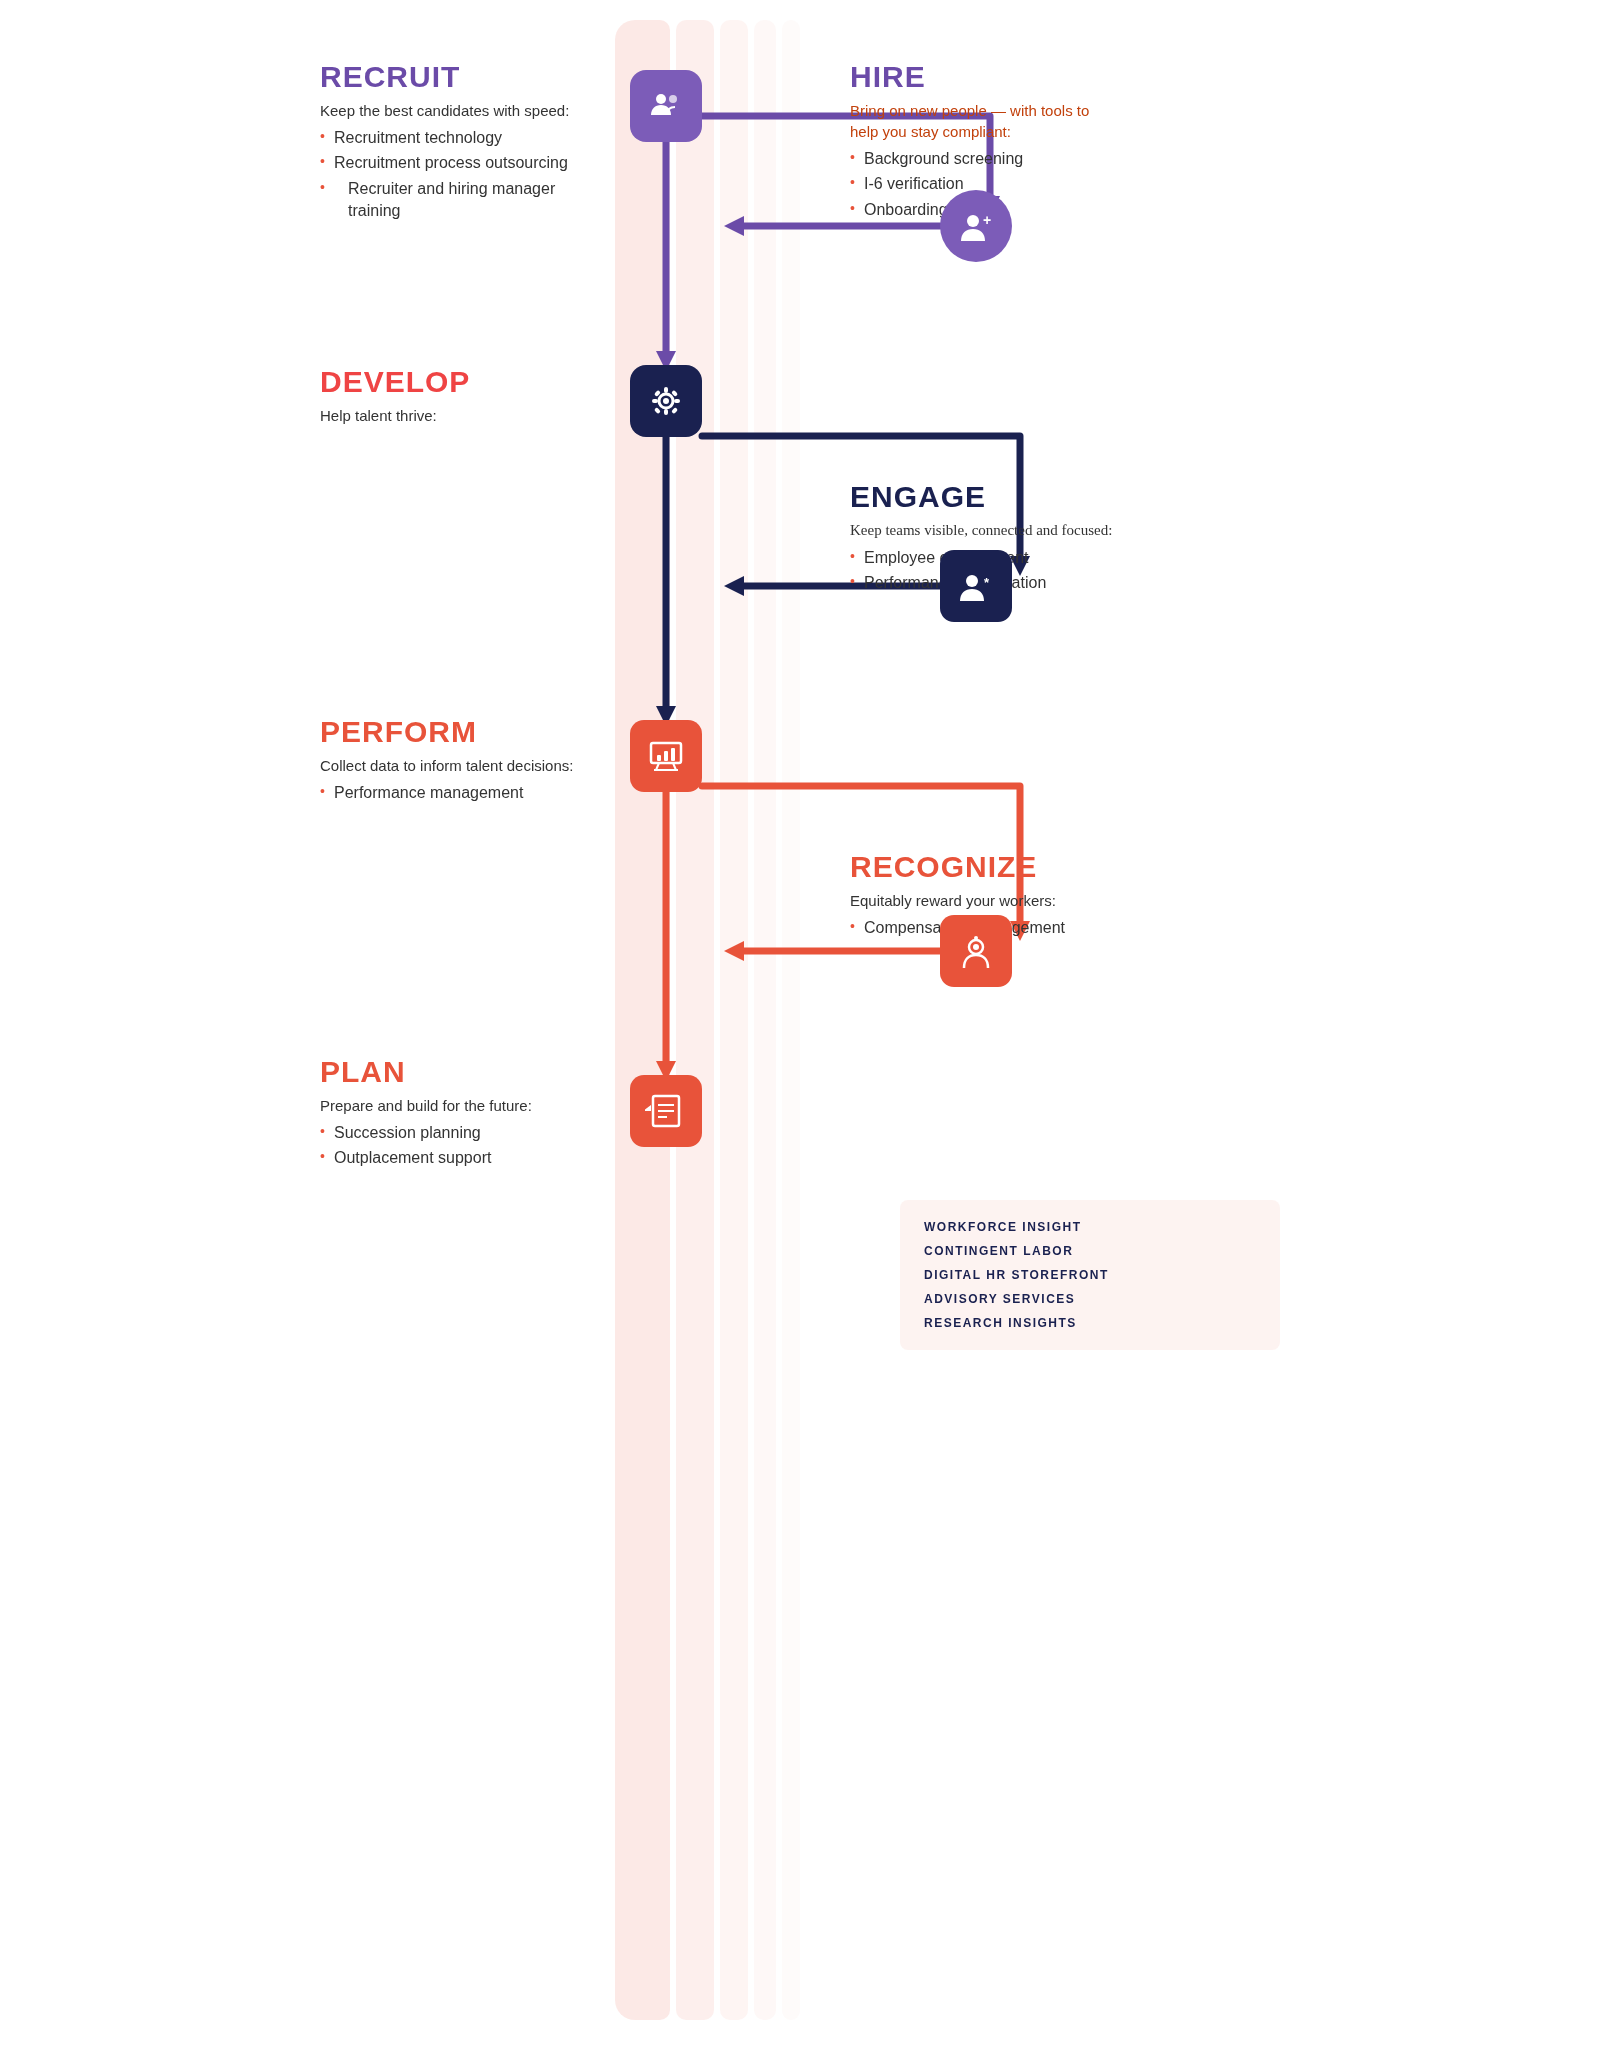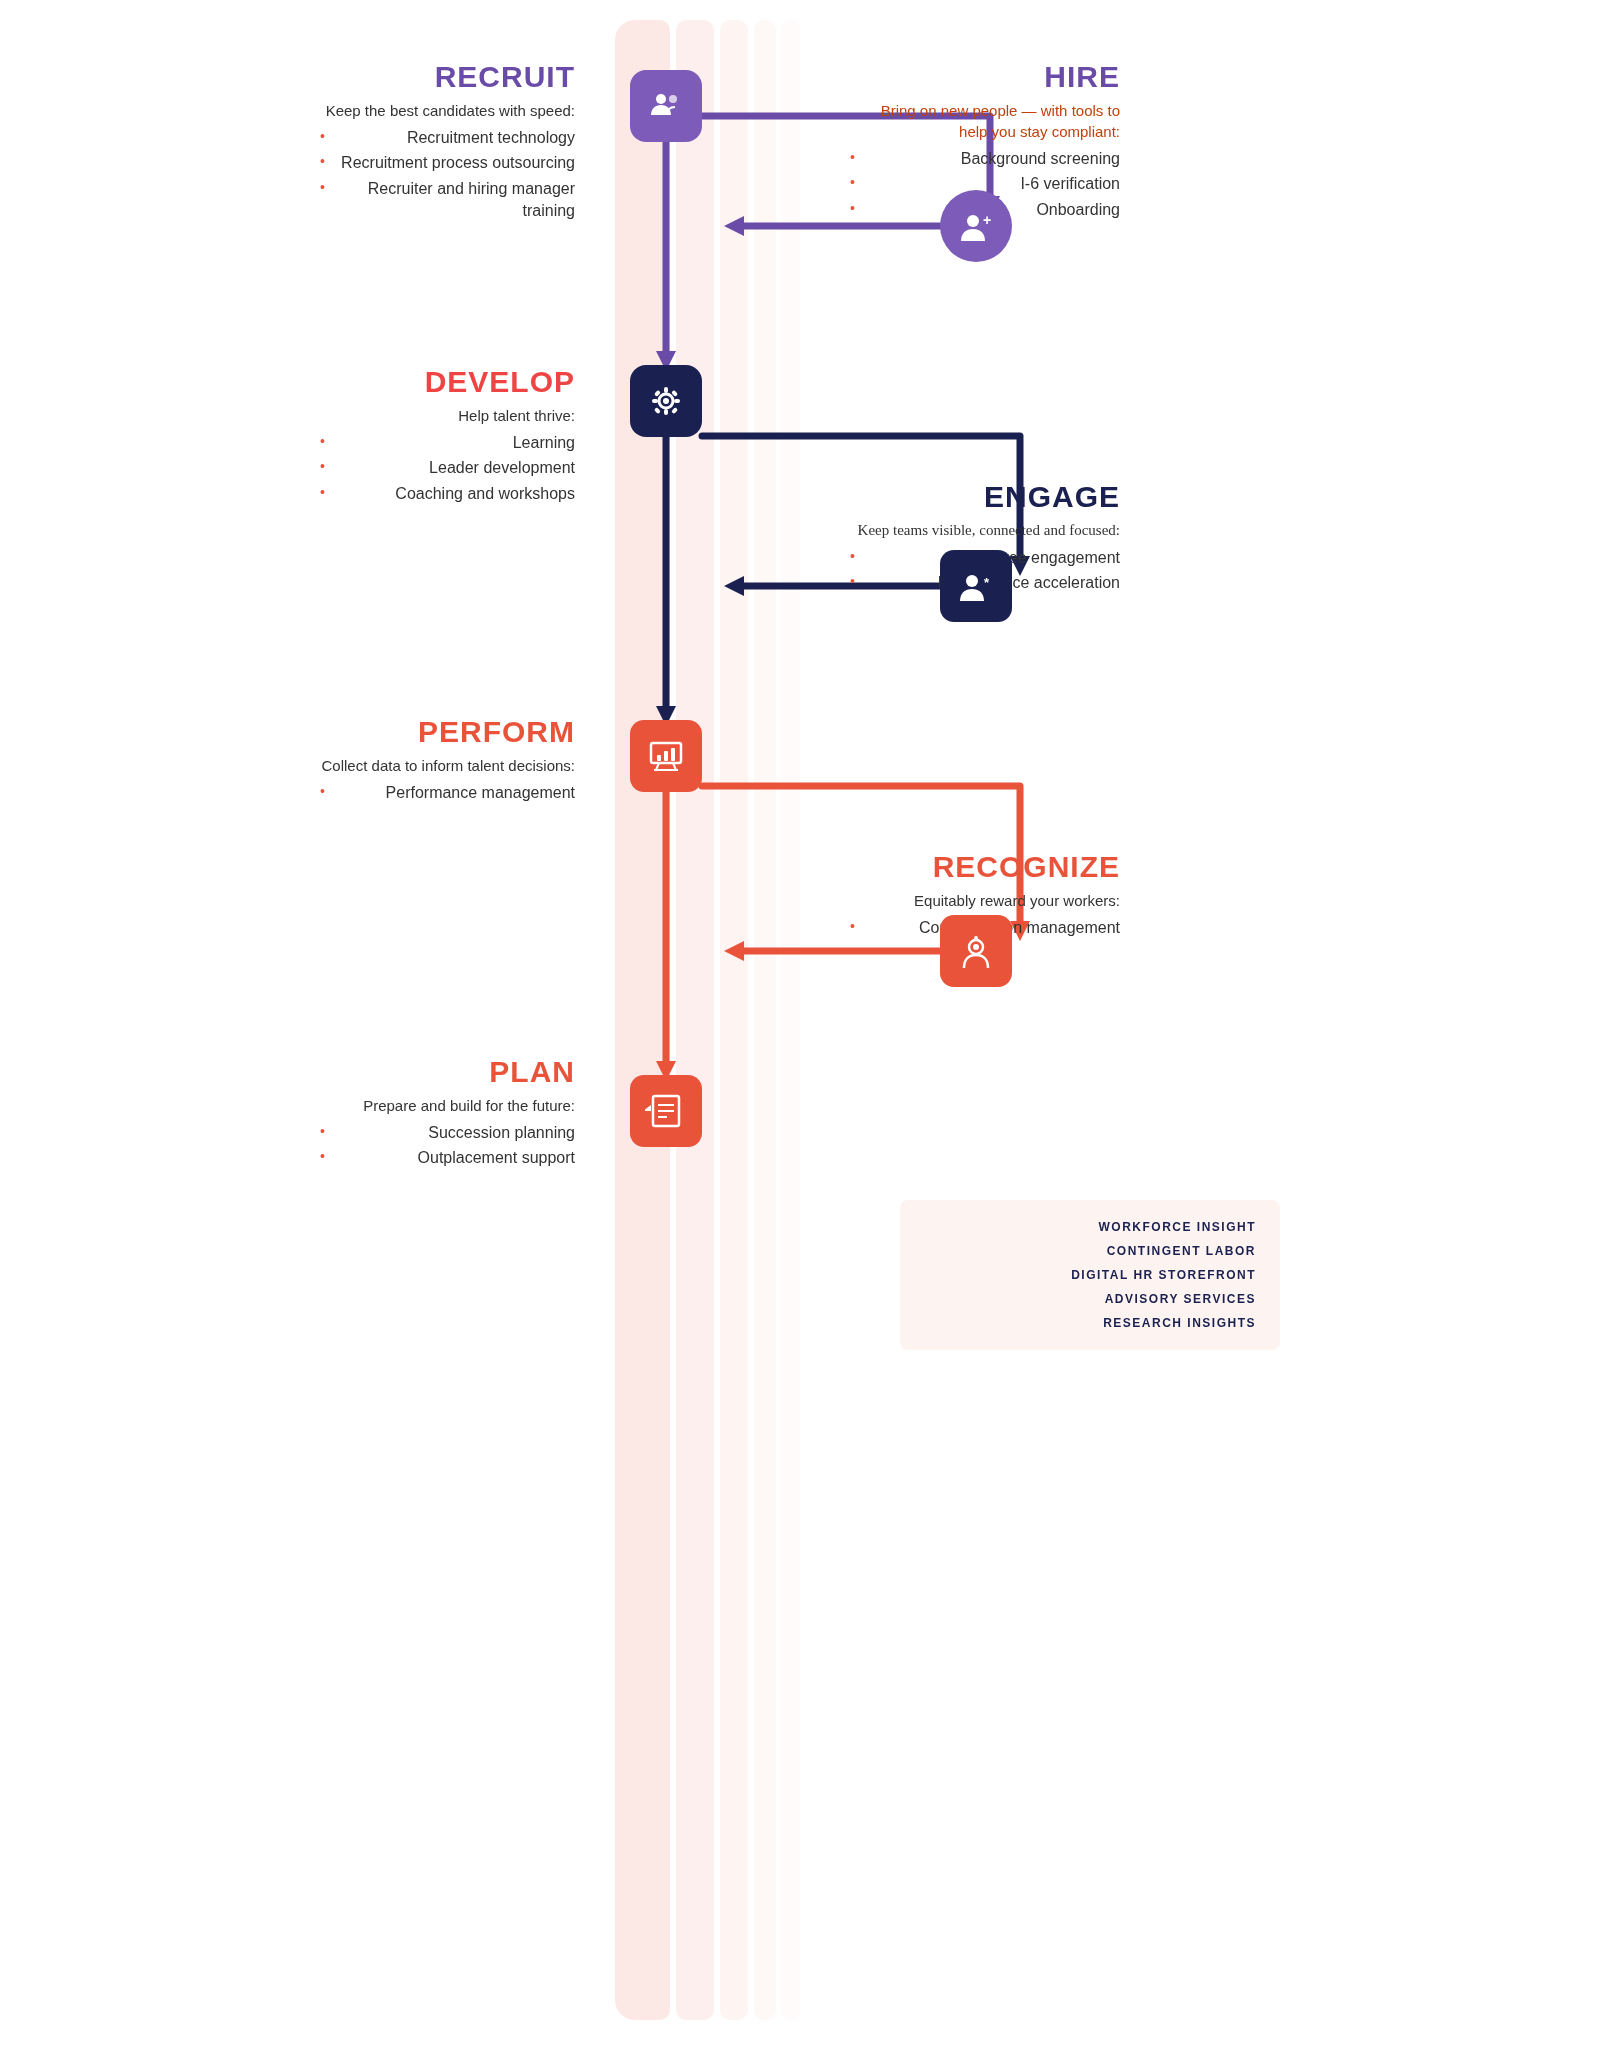--- a/index.html
+++ b/index.html
@@ -51,21 +51,21 @@
     .layout {
       position: relative;
       width: 960px;
       margin: 0 auto;
     }
   </style>
 </head>
 <body>
 
 <div style="width:1600px; min-height:2067px; background:#fff; display:flex; justify-content:center; align-items:flex-start;">
-<div class="layout" style="position:relative; width:960px; min-height:2000px; margin-top:20px;text-align:right;">
+<div class="layout" style="position:relative; width:960px; min-height:2000px; margin-top:20px;">
 
   <div style="position:absolute; left:295px; top:0; width:200px; height:100%; z-index:0; border-radius:20px; overflow:hidden; display:flex; gap:6px;">
     <div style="width:55px; height:100%; background:rgba(232,83,58,0.13); border-radius:10px;"></div>
     <div style="width:38px; height:100%; background:rgba(232,83,58,0.09); border-radius:10px;"></div>
     <div style="width:28px; height:100%; background:rgba(232,83,58,0.06); border-radius:10px;"></div>
     <div style="width:22px; height:100%; background:rgba(232,83,58,0.04); border-radius:10px;"></div>
     <div style="width:18px; height:100%; background:rgba(232,83,58,0.025); border-radius:10px;"></div>
   </div>
 
   <div style="position:absolute; left:0; top:40px; width:255px; z-index:2;">
@@ -141,25 +141,20 @@
         <rect x="27.6" y="27.6" width="4" height="6" rx="2" fill="white" transform="rotate(45 29.6 30.6)"></rect>
         <rect x="27.6" y="10.4" width="4" height="6" rx="2" fill="white" transform="rotate(-45 29.6 13.4)"></rect>
         <rect x="10.4" y="27.6" width="4" height="6" rx="2" fill="white" transform="rotate(-45 12.4 30.6)"></rect>
       </svg>
     </div>
   </div>
 
   <div style="position:absolute; left:0; top:345px; width:255px; z-index:2;">
     <div style="font-size:30px; font-weight:900; color:#ef4444; letter-spacing:1px; margin-bottom:6px;">DEVELOP</div>
     <div style="font-size:15px; color:#333; margin-bottom:6px; line-height:1.4;">Help talent thrive:</div>
-    <ul class="bullet-list">
-      <li><span>Learning</span></li>
-      <li><span>Leader development</span></li>
-      <li><span>Coaching and workshops</span></li>
-    </ul>
   </div>
 
   <svg style="position:absolute; left:310px; top:380px; z-index:2;" width="430" height="220" viewBox="0 0 430 220">
     <path d="M72 36 L390 36 L390 160" stroke="#1a2150" stroke-width="7" fill="none" stroke-linecap="round" stroke-linejoin="round"></path>
     <polygon points="380,156 390,176 400,156" fill="#1a2150"></polygon>
   </svg>
 
   <div style="position:absolute; left:620px; top:530px; z-index:3;">
     <div class="icon-circle icon-navy" style="border-radius:14px;">
       <svg width="42" height="42" viewBox="0 0 42 42" fill="none">

